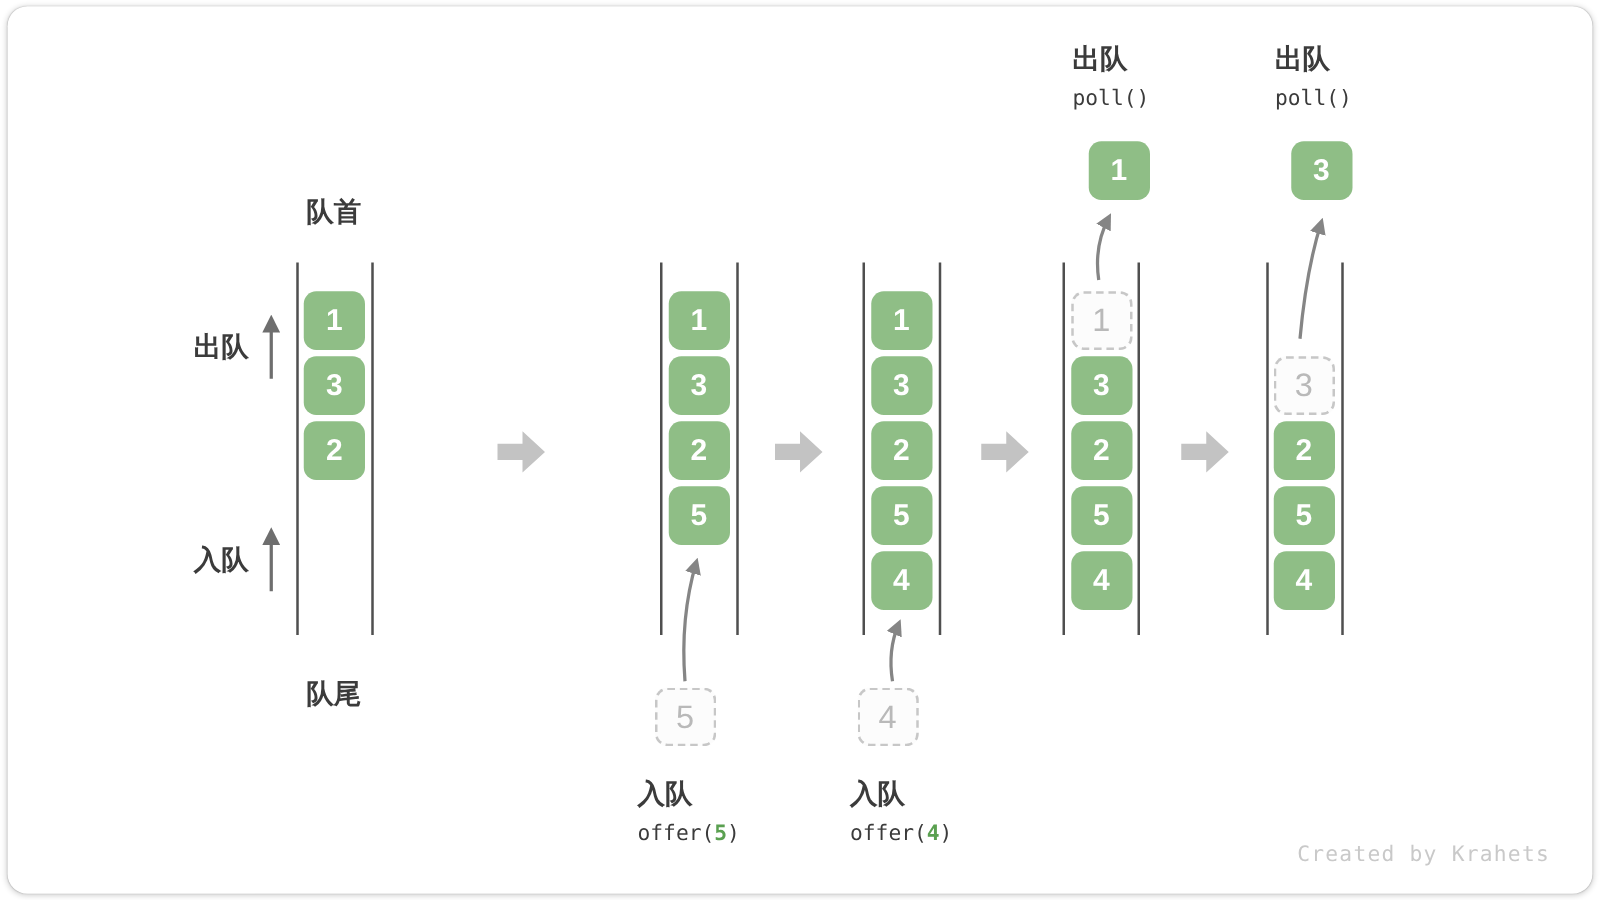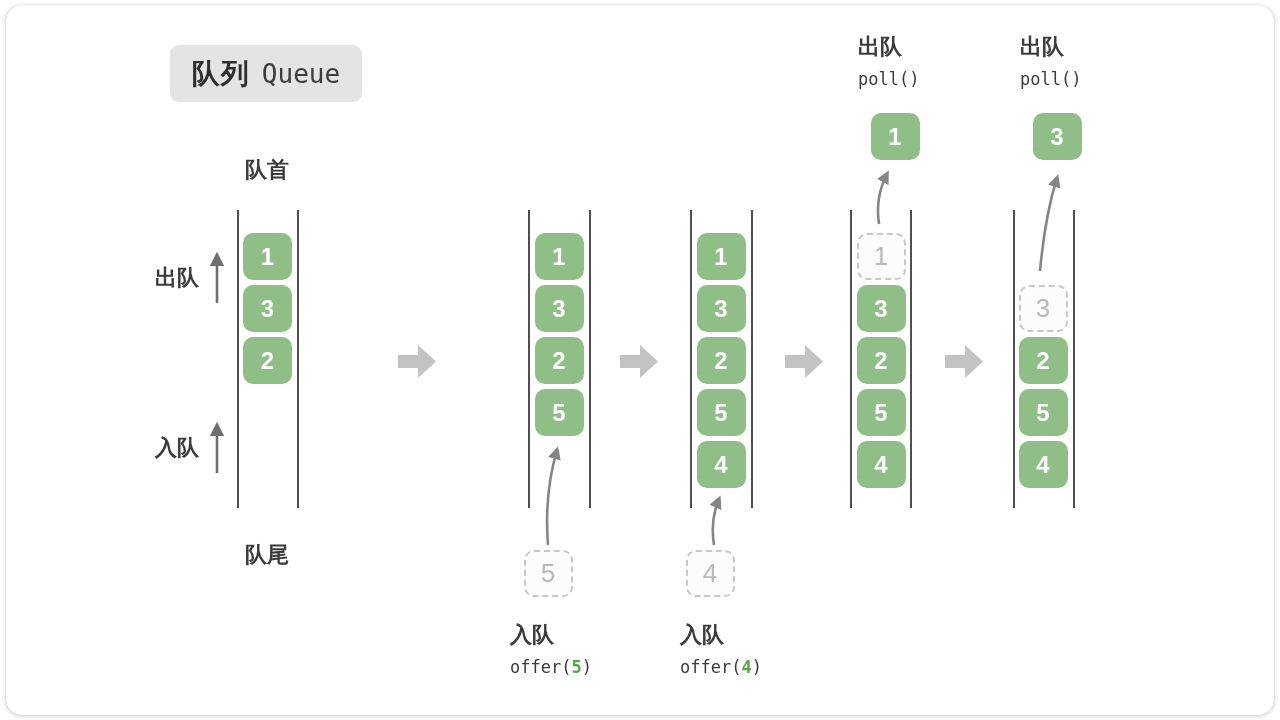--- a/index.html
+++ b/index.html
@@ -48,24 +48,20 @@
     font-family:"DejaVu Sans Mono","Liberation Mono",monospace;
     font-size:17px;color:#c9c9c9;letter-spacing:1px;
   }
 </style>
 </head>
 <body>
 
 <div id="canvas">
   <div id="card"></div>
 
-  <div class="title-badge">
-    <span class="title-zh">队列</span>
-    <span class="title-en">Queue</span>
-  </div>
 
   <div class="zh-label" style="left:267px;top:155px;">队首</div>
   <div class="zh-label" style="left:267px;top:540px;">队尾</div>
 
   <div class="zh-label" style="left:177px;top:263px;">出队</div>
   <div class="zh-label" style="left:177px;top:433px;">入队</div>
 
   <div id="diagram">
       <div class="queue-wall" style="left: 237px; top: 210px; height: 298px;"></div>
       <div class="queue-wall" style="left: 297px; top: 210px; height: 298px;"></div>
@@ -140,13 +136,14 @@
   </div>
   <div class="op-label" style="left:858px;top:32px;">
     <span class="zh">出队</span>
     <span class="code">poll()</span>
   </div>
   <div class="op-label" style="left:1020px;top:32px;">
     <span class="zh">出队</span>
     <span class="code">poll()</span>
   </div>
 
+  <div class="watermark">Created by Krahets</div>
 </div>
 
 </body></html>

